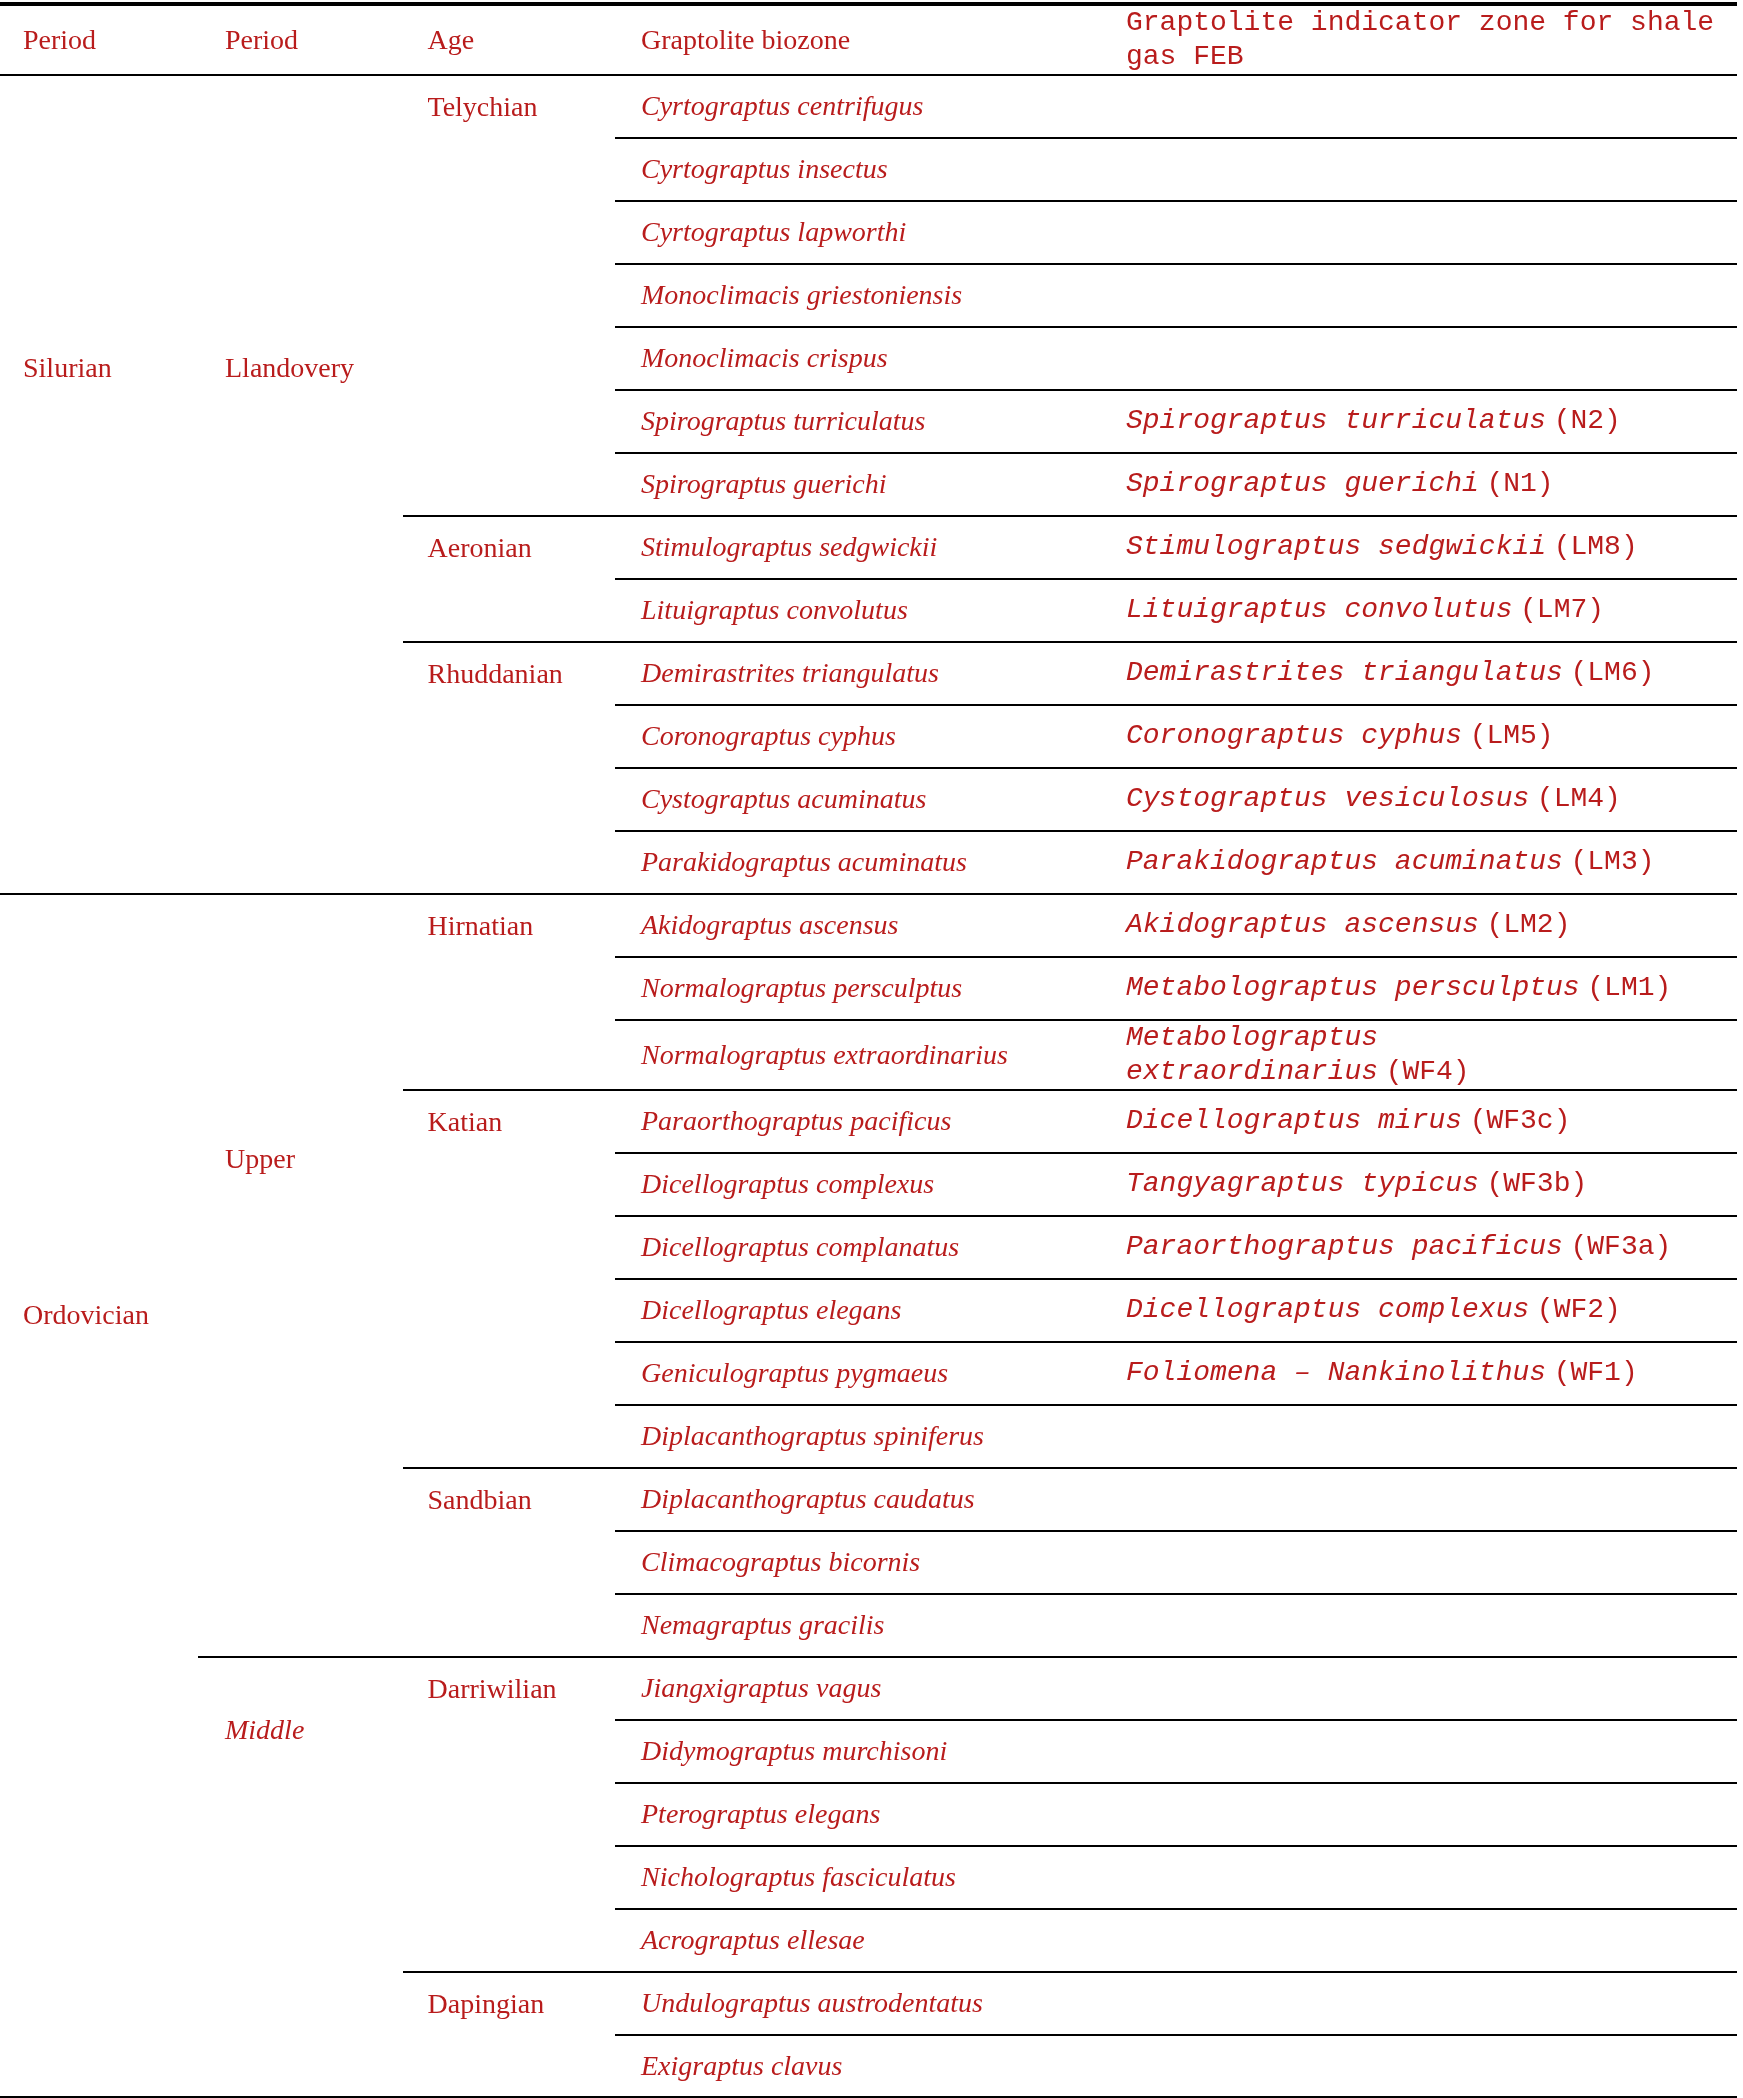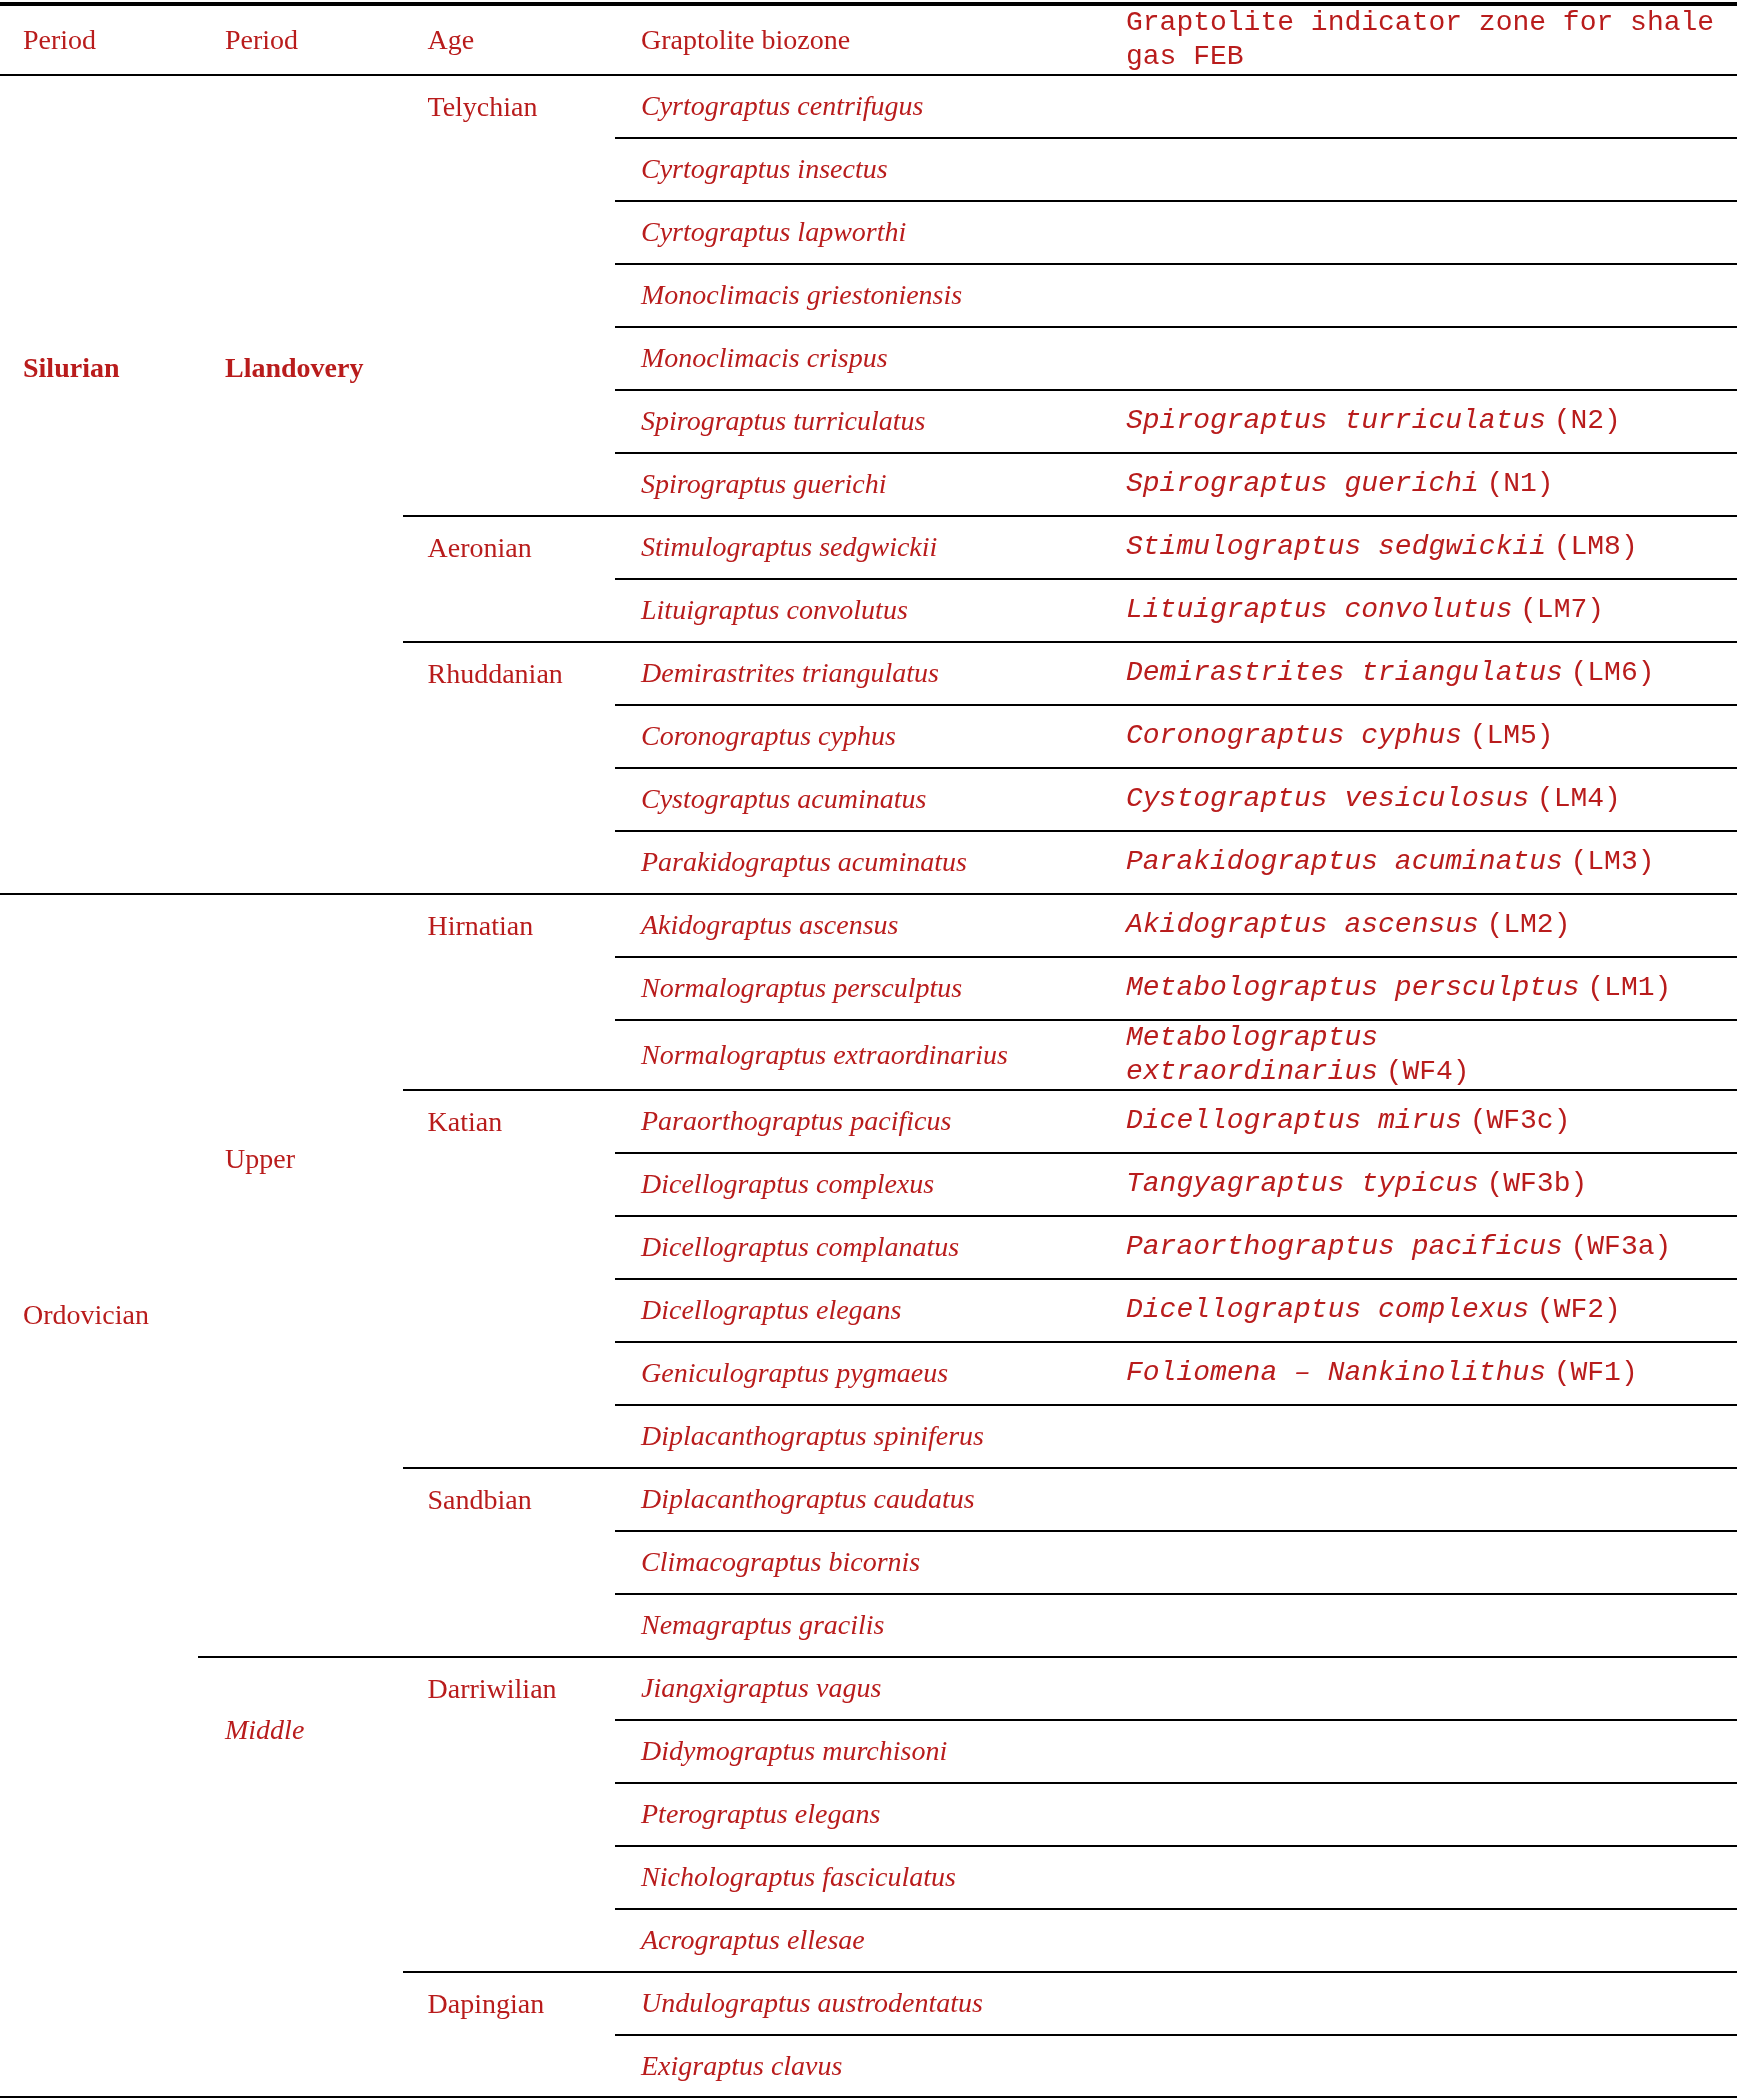--- a/index.html
+++ b/index.html
@@ -29,21 +29,21 @@
     vertical-align:middle;
     overflow:hidden;
   }
   tr.r{height:63px;}
   .c1{padding-left:23px;}
   .c2{padding-left:27px;}
   .c3{padding-left:24.5px;}
   .c4{padding-left:26px;}
   .c5{padding-left:21px;font-family:Liberation Mono, monospace;}
   td.top{vertical-align:top;}
-  .pt-sil{padding-top:275px;font-weight:bold;}
+  .pt-sil{padding-top:275px;}
   .pt-ord{padding-top:403px;}
   .pt-up{padding-top:247px;margin-top:42px;}
   .pt-mid{padding-top:55px;font-style:italic;}
   .pt-age{padding-top:14.3px;}
   .species{font-style:italic;}
   .code{font-style:normal;margin-left:7.6px;text-align:center;}
   .bb{border-bottom:4.2px solid #000;margin-top:10px;}
 </style>
 </head>
 <body>

